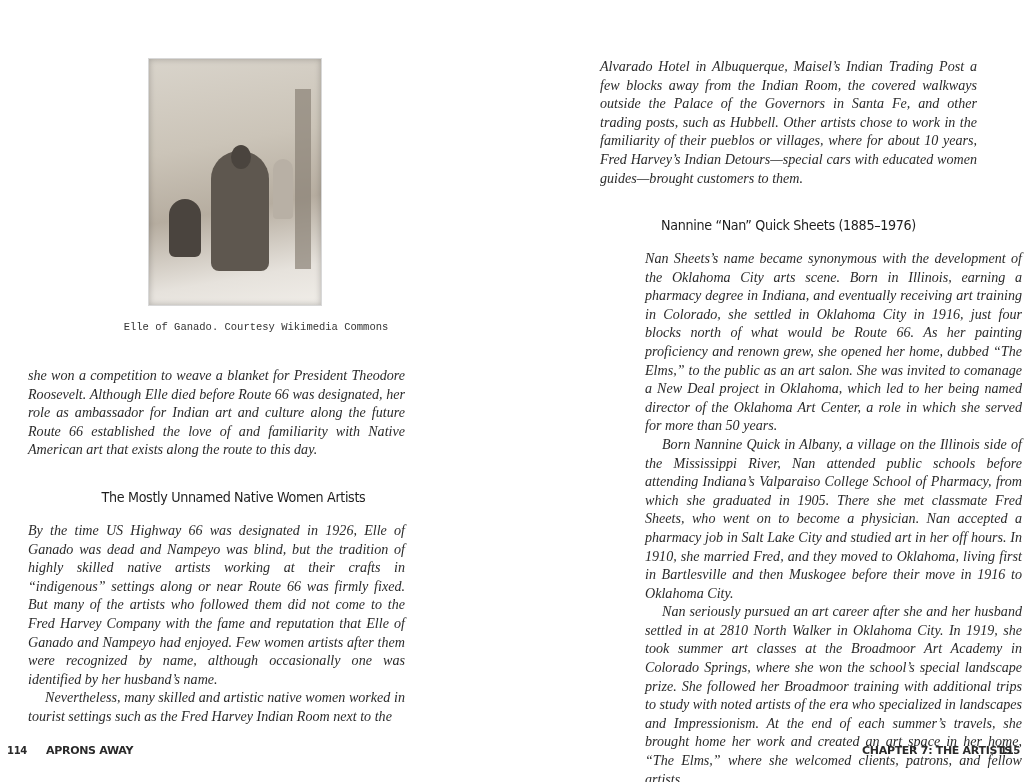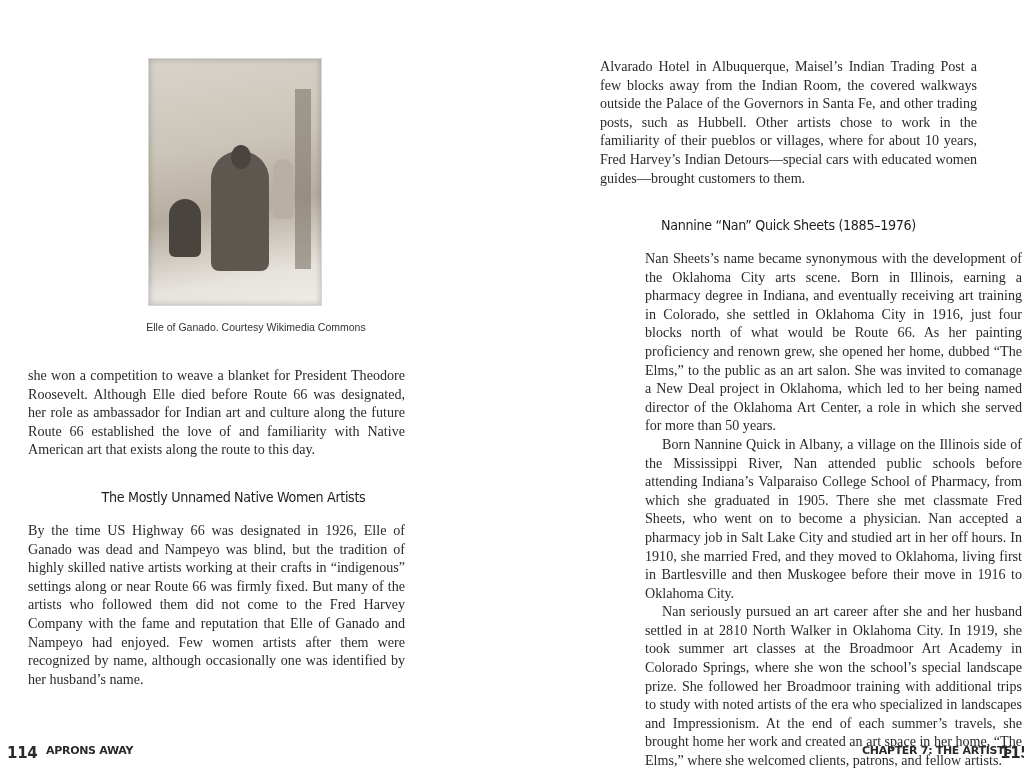--- a/index.html
+++ b/index.html
@@ -13,39 +13,39 @@
     border: 1px solid #d8d8d8;
     box-shadow: inset 0 0 6px rgba(0,0,0,0.25);
   }
   .photo .doorpost { position: absolute; right: 10px; top: 30px; width: 16px; height: 180px; background: #8a8276; opacity: 0.7; }
   .photo .woman { position: absolute; left: 62px; top: 92px; width: 58px; height: 120px; background: #5e574f; border-radius: 28px 28px 8px 8px; }
   .photo .woman-head { position: absolute; left: 82px; top: 86px; width: 20px; height: 24px; background: #4a443e; border-radius: 50%; }
   .photo .child1 { position: absolute; left: 20px; top: 140px; width: 32px; height: 58px; background: #4a443e; border-radius: 16px 16px 6px 6px; }
   .photo .child2 { position: absolute; left: 124px; top: 100px; width: 20px; height: 60px; background: #b8b0a5; border-radius: 10px 10px 4px 4px; }
   .caption {
     position: absolute; left: 0; width: 512px; top: 321px; text-align: center;
-    font-family: Liberation Sans, sans-serif; font-size: 10.5px; color: #333;
+    font-family: Liberation Mono, monospace; font-size: 10.5px; color: #333;
   }
   .body {
     position: absolute; font-family: "Liberation Serif", serif; font-size: 14.1px;
-    line-height: 18.6px; text-align: justify; color: #2a2a2a;
+    line-height: 18.6px; text-align: justify; color: #2a2a2a; font-style: italic;
   }
   .body p { margin: 0; }
   .body p.indent { text-indent: 17px; }
   .left .body { left: 28px; width: 377px; }
   .right .body { left: 88px; width: 377px; }
   .heading {
     position: absolute; text-align: center; font-family: "DejaVu Sans", sans-serif;
     font-size: 14.5px; color: #1e1e1e; letter-spacing: -0.4px; transform: scaleX(0.88);
   }
   .footer {
     position: absolute; top: 744px; font-family: "DejaVu Sans", sans-serif;
     font-weight: bold; font-size: 11px; color: #2a2a2a; letter-spacing: -0.3px;
   }
-  .footer .num { font-size: 15px; }
+  .footer .num { font-size: 10px; }
 </style>
 </head>
 <body>
 
 <div class="page left">
   <div class="photo" title="Photograph of a Navajo weaver seated with two children against an adobe wall">
     <div class="doorpost"></div>
     <div class="woman"></div>
     <div class="woman-head"></div>
     <div class="child1"></div>
@@ -54,20 +54,21 @@
   <div class="caption">Elle of Ganado. Courtesy Wikimedia Commons</div>
 
   <div class="body" style="top:366px;">
     <p>she won a competition to weave a blanket for President Theodore Roosevelt. Although Elle died before Route 66 was designated, her role as ambassador for Indian art and culture along the future Route 66 established the love of and familiarity with Native American art that exists along the route to this day.</p>
   </div>
 
   <div class="heading" style="left:45px; width:377px; top:489px;">The Mostly Unnamed Native Women Artists</div>
 
   <div class="body" style="top:521px;">
     <p>By the time US Highway 66 was designated in 1926, Elle of Ganado was dead and Nampeyo was blind, but the tradition of highly skilled native artists working at their crafts in “indigenous” settings along or near Route 66 was firmly fixed. But many of the artists who followed them did not come to the Fred Harvey Company with the fame and reputation that Elle of Ganado and Nampeyo had enjoyed. Few women artists after them were recognized by name, although occasionally one was identified by her husband’s name.</p>
+    <p class="indent">Nevertheless, many skilled and artistic native women worked in tourist settings such as the Fred Harvey Indian Room next to the</p>
   </div>
 
   <div class="footer" style="left:7px;">
     <span class="num">114</span>
   </div>
   <div class="footer" style="left:46px;">APRONS AWAY</div>
 </div>
 
 <div class="page right">
   <div class="body" style="top:57px;">

